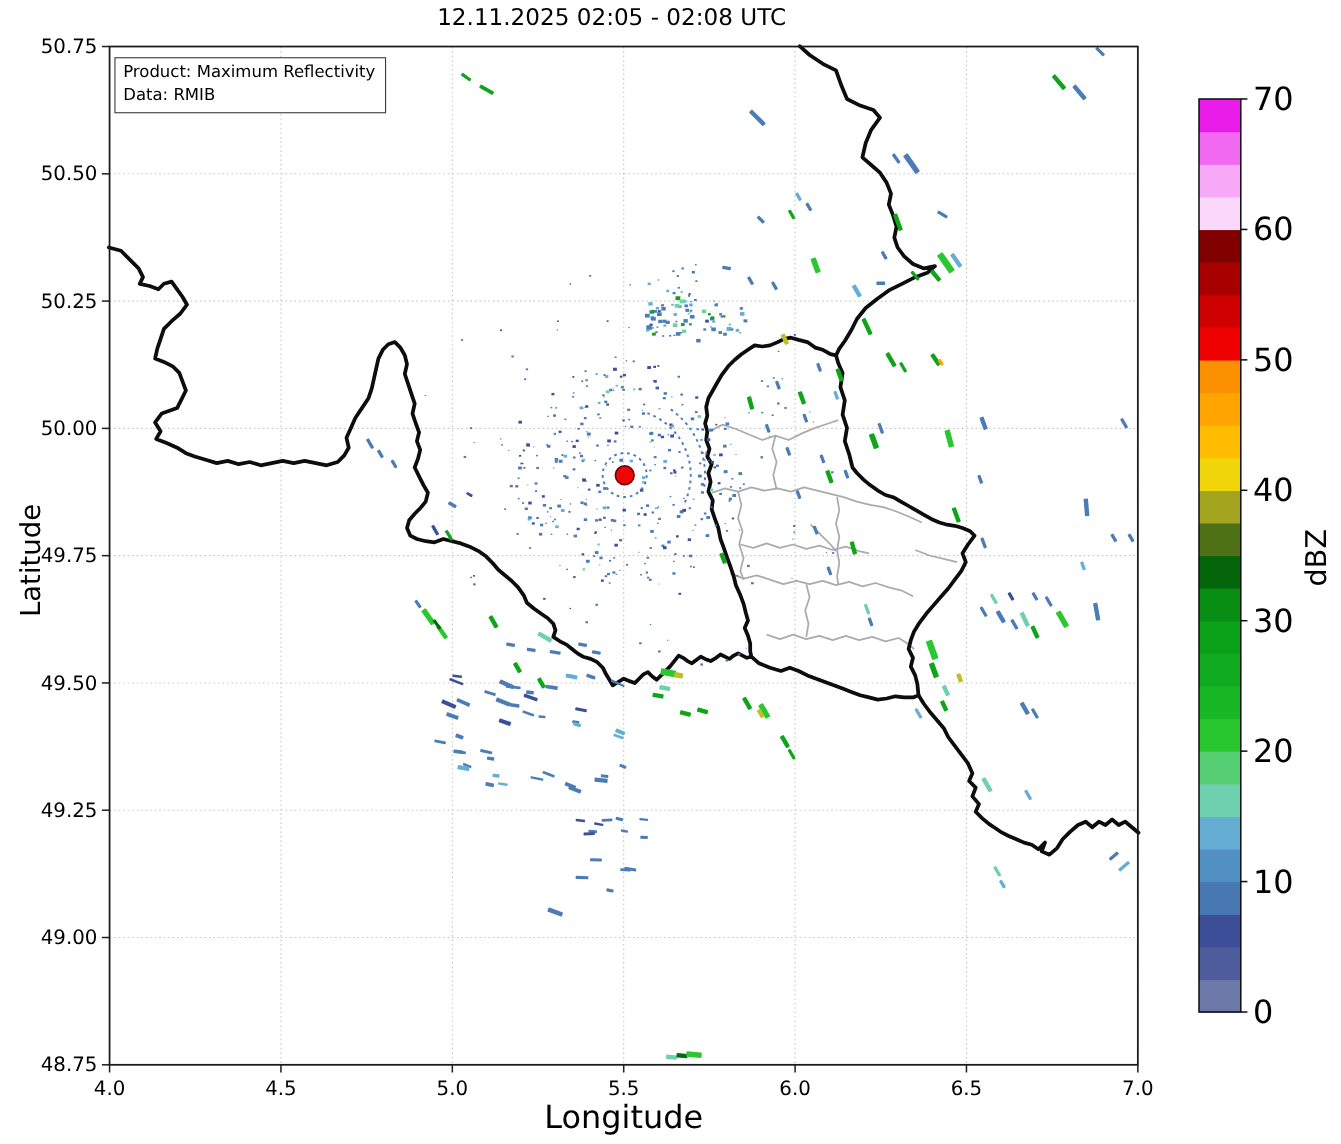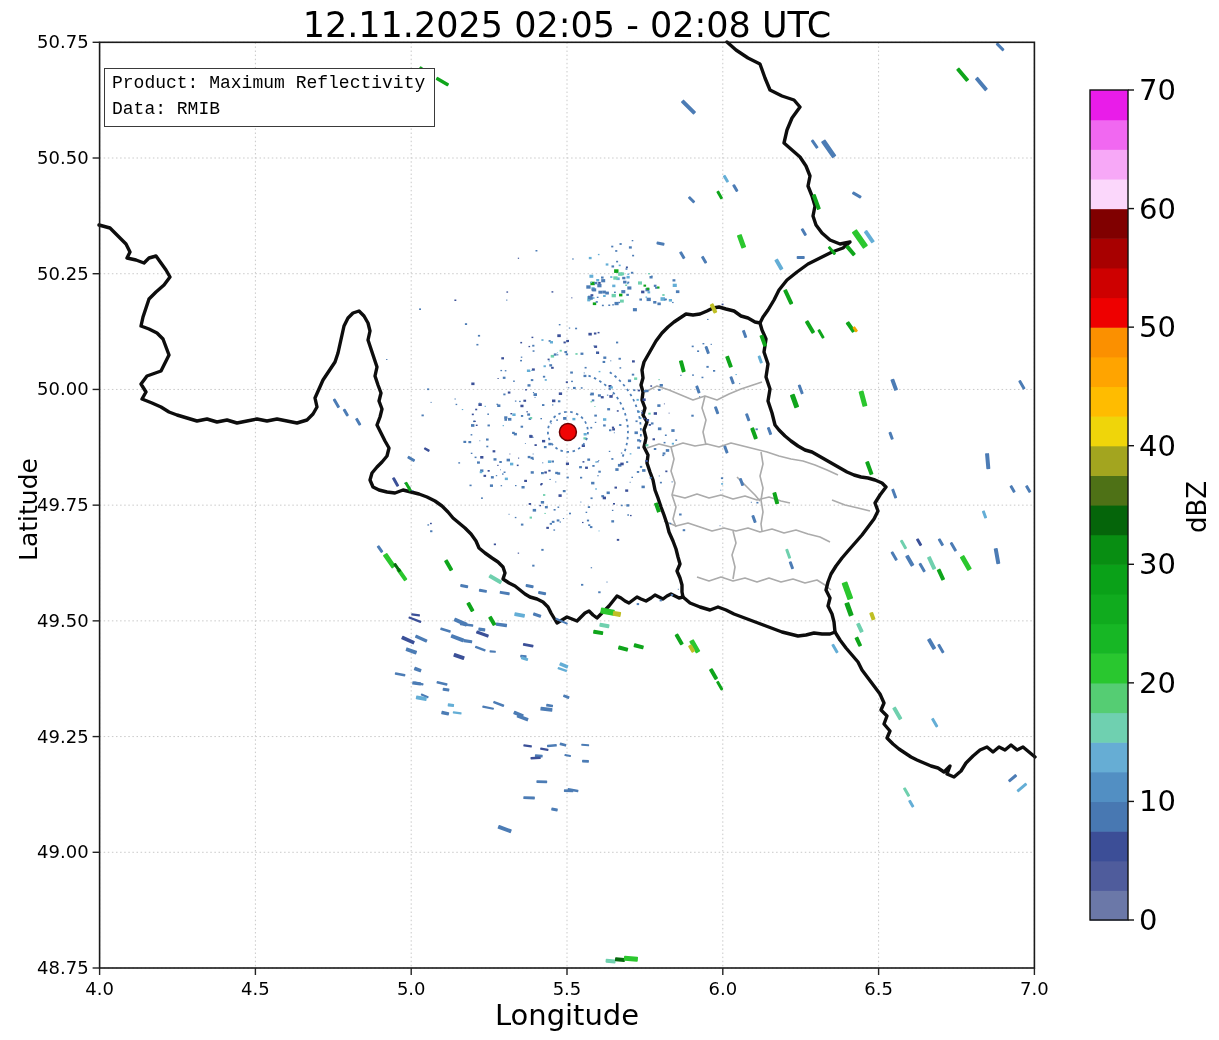--- a/index.html
+++ b/index.html
@@ -1,21 +1,21 @@
 <!DOCTYPE html>
 <html><head>
 <meta charset="utf-8">
 <style>
   html,body{margin:0;padding:0;background:#fff;}
   #fig{position:relative;width:1219px;height:1040px;background:#fff;overflow:hidden;
        font-family:"DejaVu Sans",sans-serif;color:#000;}
-  #title{position:absolute;left:99px;top:4px;width:936px;text-align:center;
-         font-size:35px;line-height:1.2;white-space:nowrap;}
-  #prodbox{position:absolute;left:104px;top:68px;border:1.2px solid #3a3a3a;background:#fff;
-           padding:2px 9px 4px 7px;font-size:18px;line-height:1.43;z-index:5;font-family:Liberation Mono, monospace;}
+  #title{position:absolute;left:88px;top:4px;width:936px;text-align:center;
+         font-size:21px;line-height:1.2;white-space:nowrap;}
+  #prodbox{position:absolute;left:104px;top:52px;border:1.2px solid #3a3a3a;background:#fff;
+           padding:2px 9px 4px 7px;font-size:15px;line-height:1.43;z-index:5;}
   #xlabel{position:absolute;left:99px;top:998px;width:936px;text-align:center;font-size:29px;}
   #ylabel{position:absolute;left:-72px;top:495px;width:200px;text-align:center;font-size:25px;
           transform:rotate(-90deg);}
   #cblabel{position:absolute;left:1097px;top:492px;width:200px;text-align:center;font-size:26px;
           transform:rotate(-90deg);}
   svg text{font-family:"DejaVu Sans",sans-serif;fill:#000;}
 </style>
 </head>
 <body>
 

